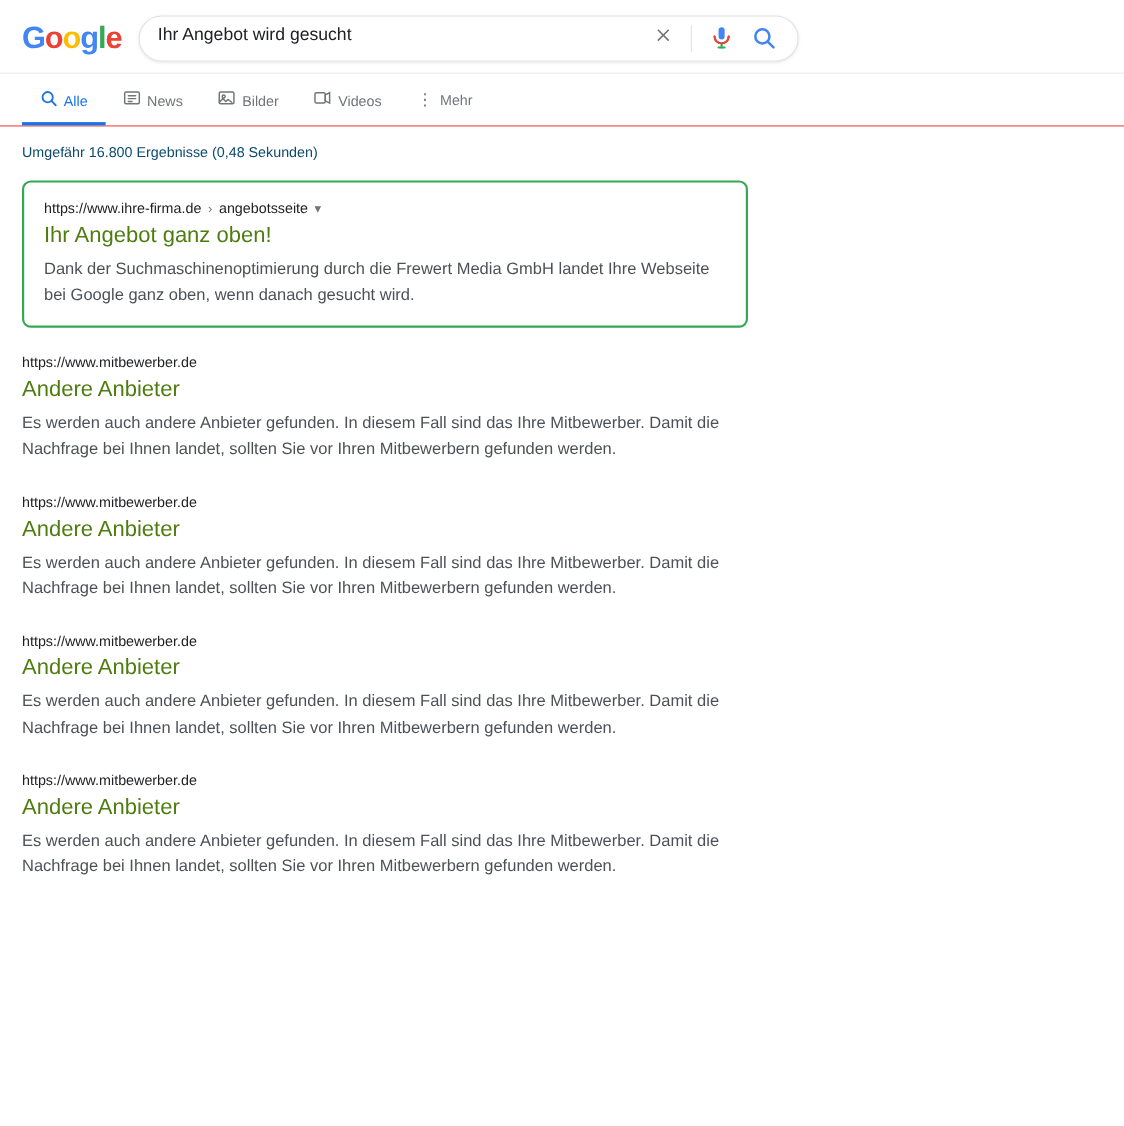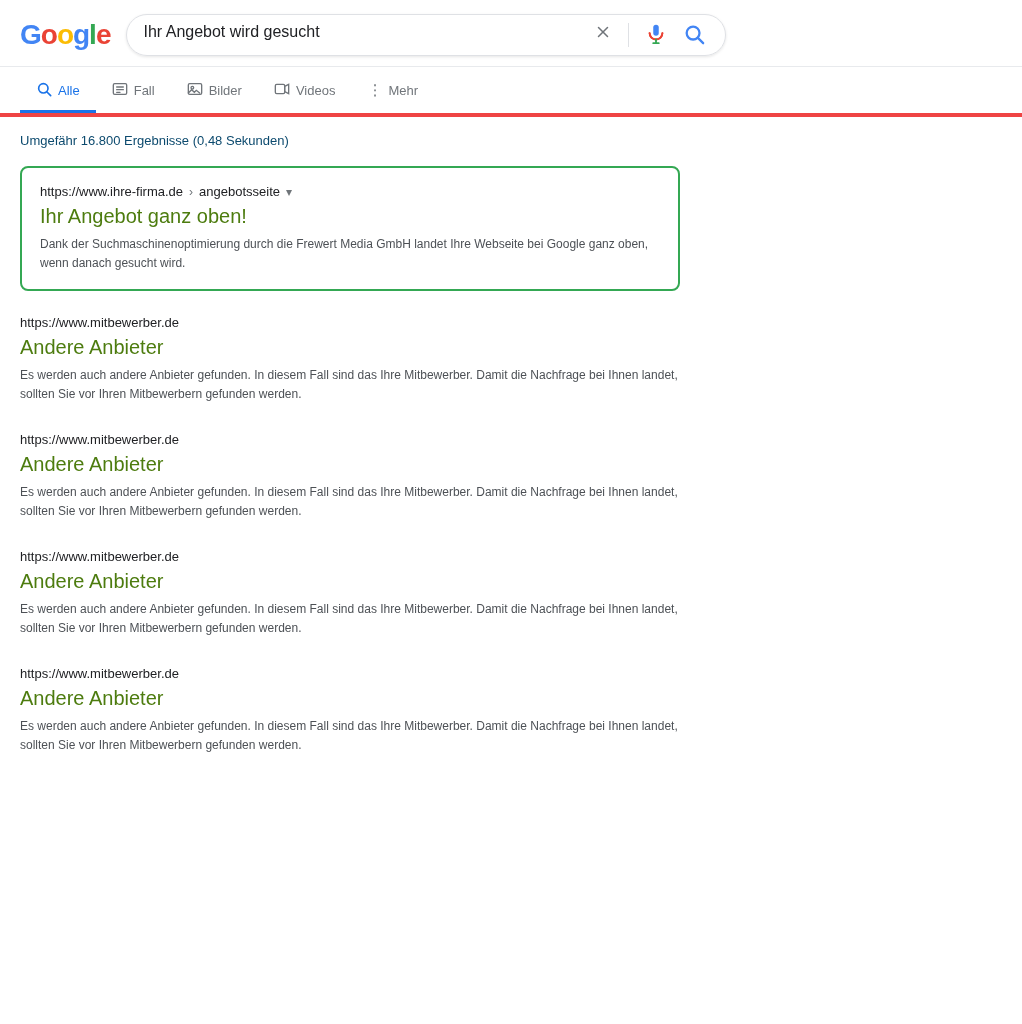--- a/index.html
+++ b/index.html
@@ -85,21 +85,21 @@
       align-items: center;
       padding: 0 4px;
       color: #4285F4;
     }
 
     
     .nav-tabs {
       display: flex;
       align-items: flex-start;
       padding: 4px 5px 0 20px;
-      border-bottom: 4px solid #ef4444;
+      border-bottom: 1px solid #ef4444;
       gap: 0;
     }
     .nav-tab {
       display: flex;
       align-items: center;
       gap: 6px;
       padding: 10px 16px;
       cursor: pointer;
       color: #70757a;
       font-size: 13px;
@@ -161,21 +161,21 @@
       font-size: 20px;
       color: #4d7c0f;
       cursor: pointer;
       text-decoration: none;
       display: block;
       margin-bottom: 6px;
       line-height: 1.3;
     }
 
     .result-desc {
-      font-size: 12px;
+      font-size: 15px;
       color: #4d5156;
       line-height: 1.58;
     }
   </style>
 </head>
 <body>
 
 <div class="header">
 
   <div class="google-logo">
@@ -228,21 +228,21 @@
 
   <a class="nav-tab">
     <span class="tab-icon">
       <svg width="16" height="16" viewBox="0 0 24 24" fill="none" stroke="#70757a" stroke-width="2" stroke-linecap="round">
         <rect x="2" y="4" width="20" height="16" rx="2"></rect>
         <line x1="7" y1="9" x2="17" y2="9"></line>
         <line x1="7" y1="13" x2="17" y2="13"></line>
         <line x1="7" y1="17" x2="12" y2="17"></line>
       </svg>
     </span>
-    <span>Fall</span>
+    <span>News</span>
   </a>
 
   <a class="nav-tab">
     <span class="tab-icon">
       <svg width="16" height="16" viewBox="0 0 24 24" fill="none" stroke="#70757a" stroke-width="2" stroke-linecap="round">
         <rect x="2" y="4" width="20" height="16" rx="2"></rect>
         <circle cx="8" cy="10" r="2"></circle>
         <path d="M2 18l5-5 4 4 3-3 5 4"></path>
       </svg>
     </span>

